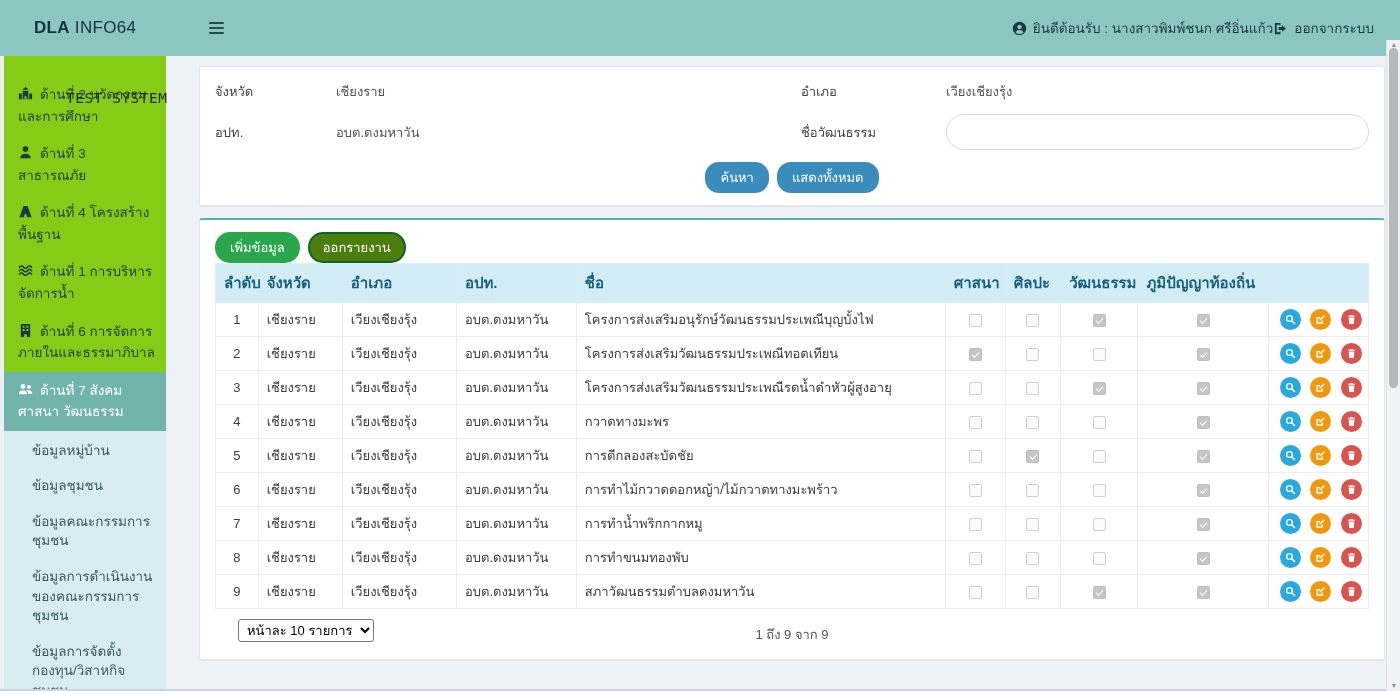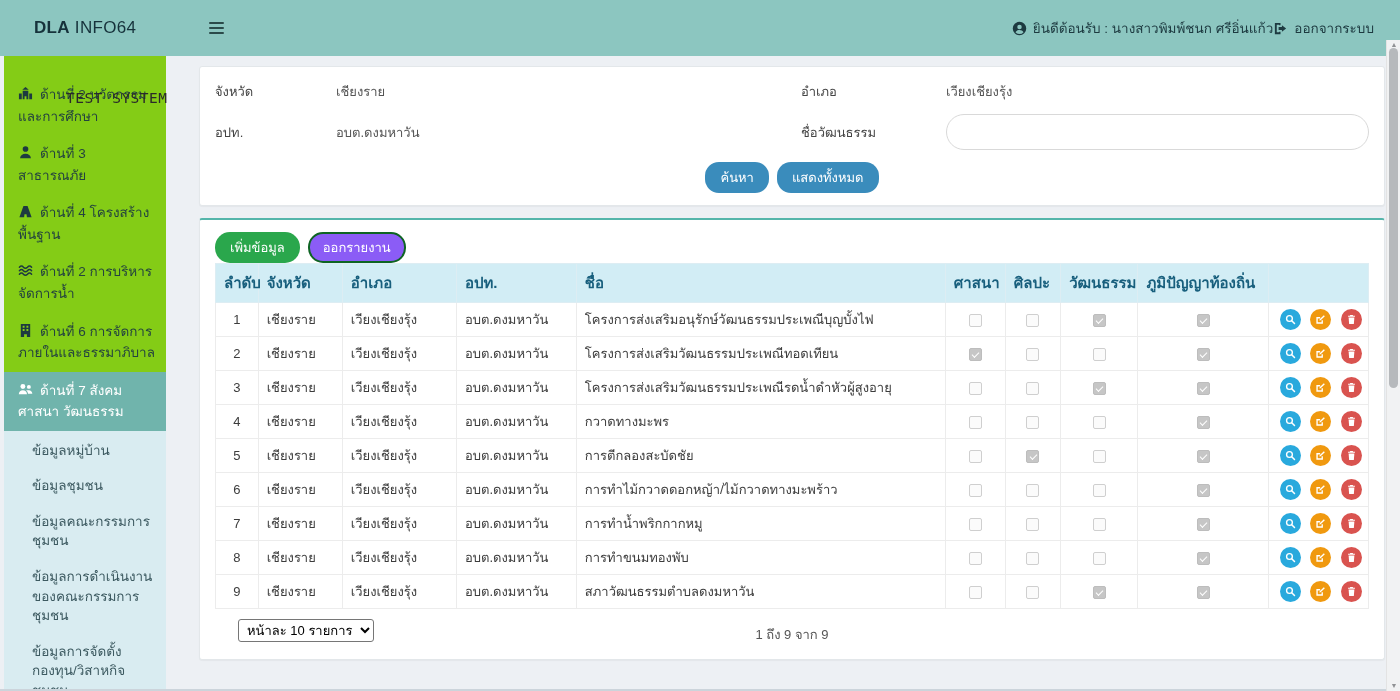--- a/index.html
+++ b/index.html
@@ -39,21 +39,21 @@
 
   .form-grid{display:grid;grid-template-columns:121px 465px 145px 1fr;align-items:center;row-gap:12px;color:#4a4a4a;}
   .f-label{color:#444;}
   .f-value{color:#555;}
   .pill-input{width:100%;height:36px;border:1px solid #d9d9d9;border-radius:18px;background:#fff;padding:0 16px;font-size:13px;outline:none;font-family:inherit;}
   .btn-row{display:flex;justify-content:center;gap:8px;margin-top:12px;align-items:center;}
   .btn{border:none;cursor:pointer;font-family:inherit;font-size:13px;color:#fff;}
   .btn-blue{background:#3a8cbc;border-radius:14px;padding:5px 15px;}
   .toolbar{display:flex;gap:8px;margin-bottom:0;}
   .btn-green{background:#2aa74c;border-radius:15px;padding:5px 15px;}
-  .btn-green-dark{background:#8b5cf6;border:2px solid #0e6423;border-radius:15px;padding:3px 13px;}
+  .btn-green-dark{background:#4d7c0f;border:2px solid #0e6423;border-radius:15px;padding:3px 13px;}
 
   
   table{width:100%;border-collapse:collapse;table-layout:fixed;}
   thead th{background:#d2edf5;color:#185f7d;font-weight:bold;text-align:left;padding:7px 8px;font-size:15px;border:1px solid #ddedf3;}
   tbody td{padding:6px 8px;color:#3c3c3c;font-size:13px;border:1px solid #ececec;background:#fff;height:30px;overflow:hidden;white-space:nowrap;text-overflow:ellipsis;}
   td.c-no{text-align:center;}
   td.c-chk{text-align:center;}
   .chk{display:inline-block;width:13px;height:13px;border:1px solid #cfcfcf;border-radius:2px;background:#fbfbfb;position:relative;vertical-align:middle;}
   .chk.checked{background:#c6c6c6;border-color:#bdbdbd;}
   .chk.checked::after{content:"";position:absolute;left:2.5px;top:3px;width:6px;height:3px;border-left:1.6px solid #fff;border-bottom:1.6px solid #fff;transform:rotate(-45deg);}
@@ -128,21 +128,21 @@
     <span class="side-icon"><svg viewBox="0 0 16 16" width="15" height="15" fill="currentColor">
             <path d="M5.8 2h4.4L14.5 14h-5l-.4-3.2H6.9L6.5 14h-5z"></path>
           </svg></span><span class="side-label">ด้านที่ 4 โครงสร้างพื้นฐาน</span>
   </div>
 
   <div class="side-item">
     <span class="side-icon"><svg viewBox="0 0 16 16" width="15" height="15" fill="none" stroke="currentColor" stroke-width="1.6" stroke-linecap="round">
             <path d="M1.5 4.5c1.5-1.6 3-1.6 4.3 0 1.3 1.5 2.9 1.5 4.3 0 1.4-1.6 3-1.6 4.4 0"></path>
             <path d="M1.5 8.2c1.5-1.6 3-1.6 4.3 0 1.3 1.5 2.9 1.5 4.3 0 1.4-1.6 3-1.6 4.4 0"></path>
             <path d="M1.5 11.9c1.5-1.6 3-1.6 4.3 0 1.3 1.5 2.9 1.5 4.3 0 1.4-1.6 3-1.6 4.4 0"></path>
-          </svg></span><span class="side-label">ด้านที่ 2 การบริหารจัดการน้ำ</span>
+          </svg></span><span class="side-label">ด้านที่ 1 การบริหารจัดการน้ำ</span>
   </div>
 
   <div class="side-item">
     <span class="side-icon"><svg viewBox="0 0 16 16" width="15" height="15" fill="currentColor">
             <path fill-rule="evenodd" d="M3 1h10v14H9.5v-3h-3v3H3V1zm2 2h2v2H5V3zm4 0h2v2H9V3zM5 6.5h2v2H5v-2zm4 0h2v2H9v-2z"></path>
           </svg></span><span class="side-label">ด้านที่ 6 การจัดการภายในและธรรมาภิบาล</span>
   </div>
 
   <div class="side-item active">
     <span class="side-icon"><svg viewBox="0 0 16 16" width="15" height="15" fill="currentColor">

